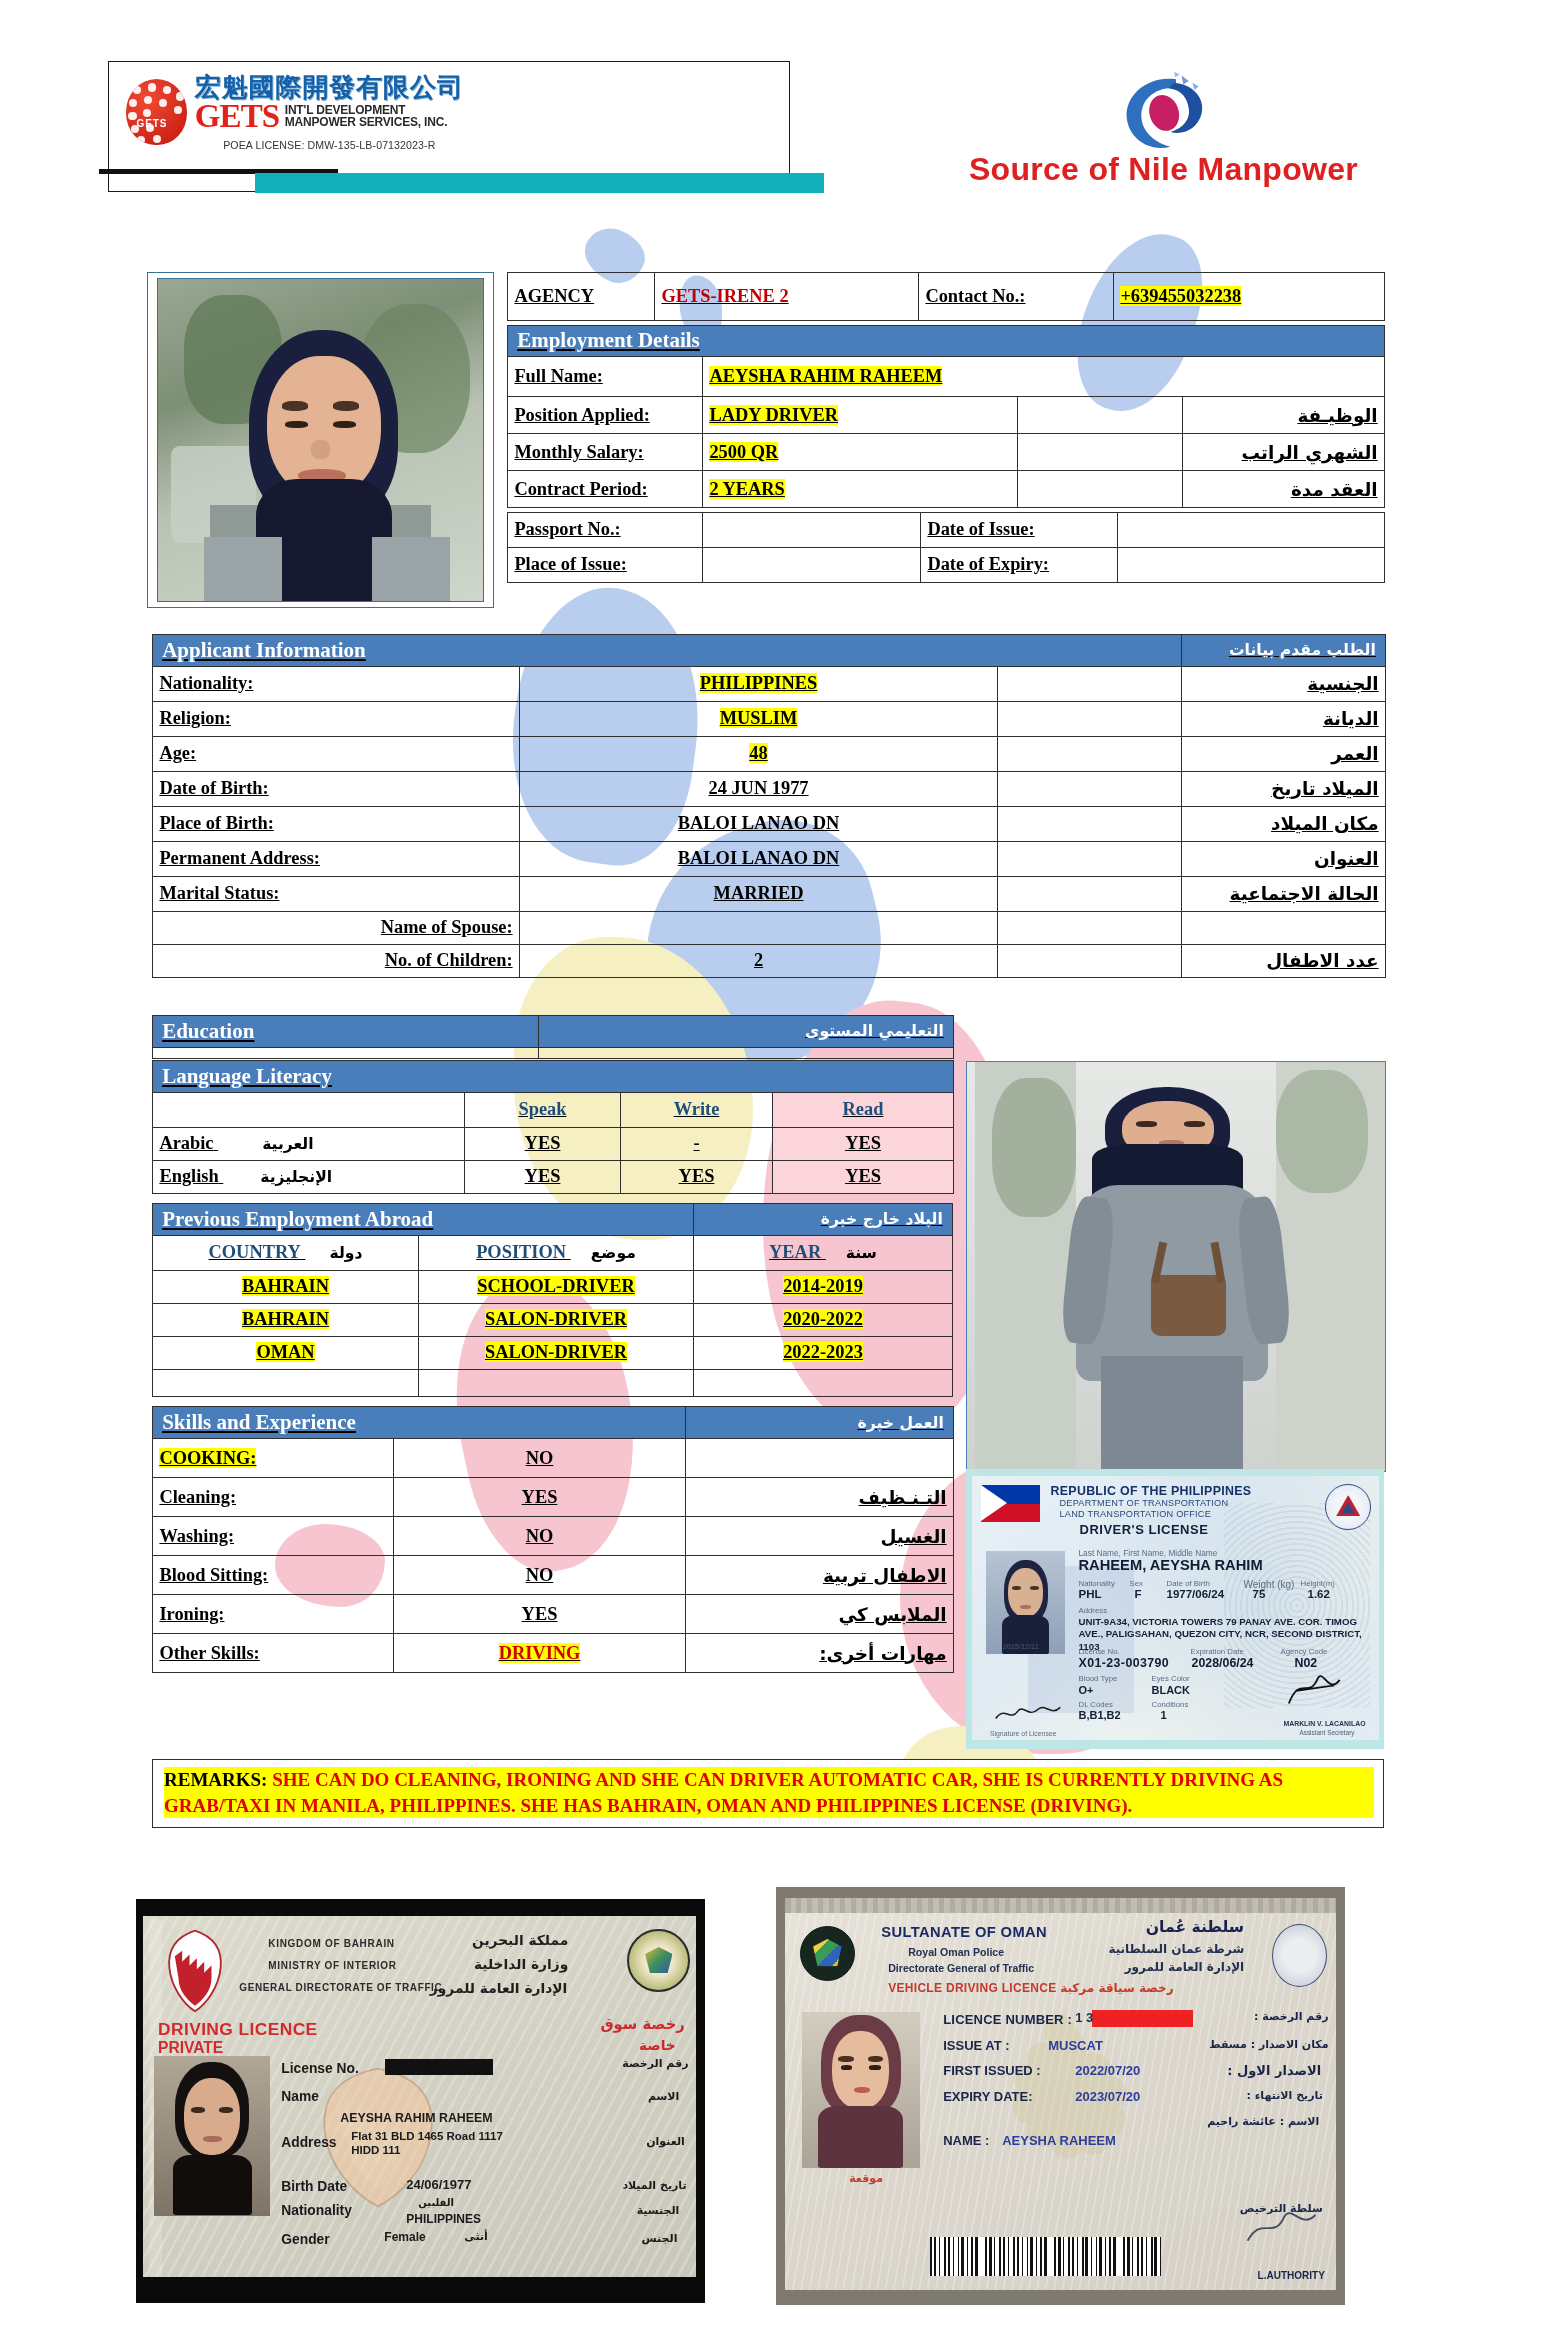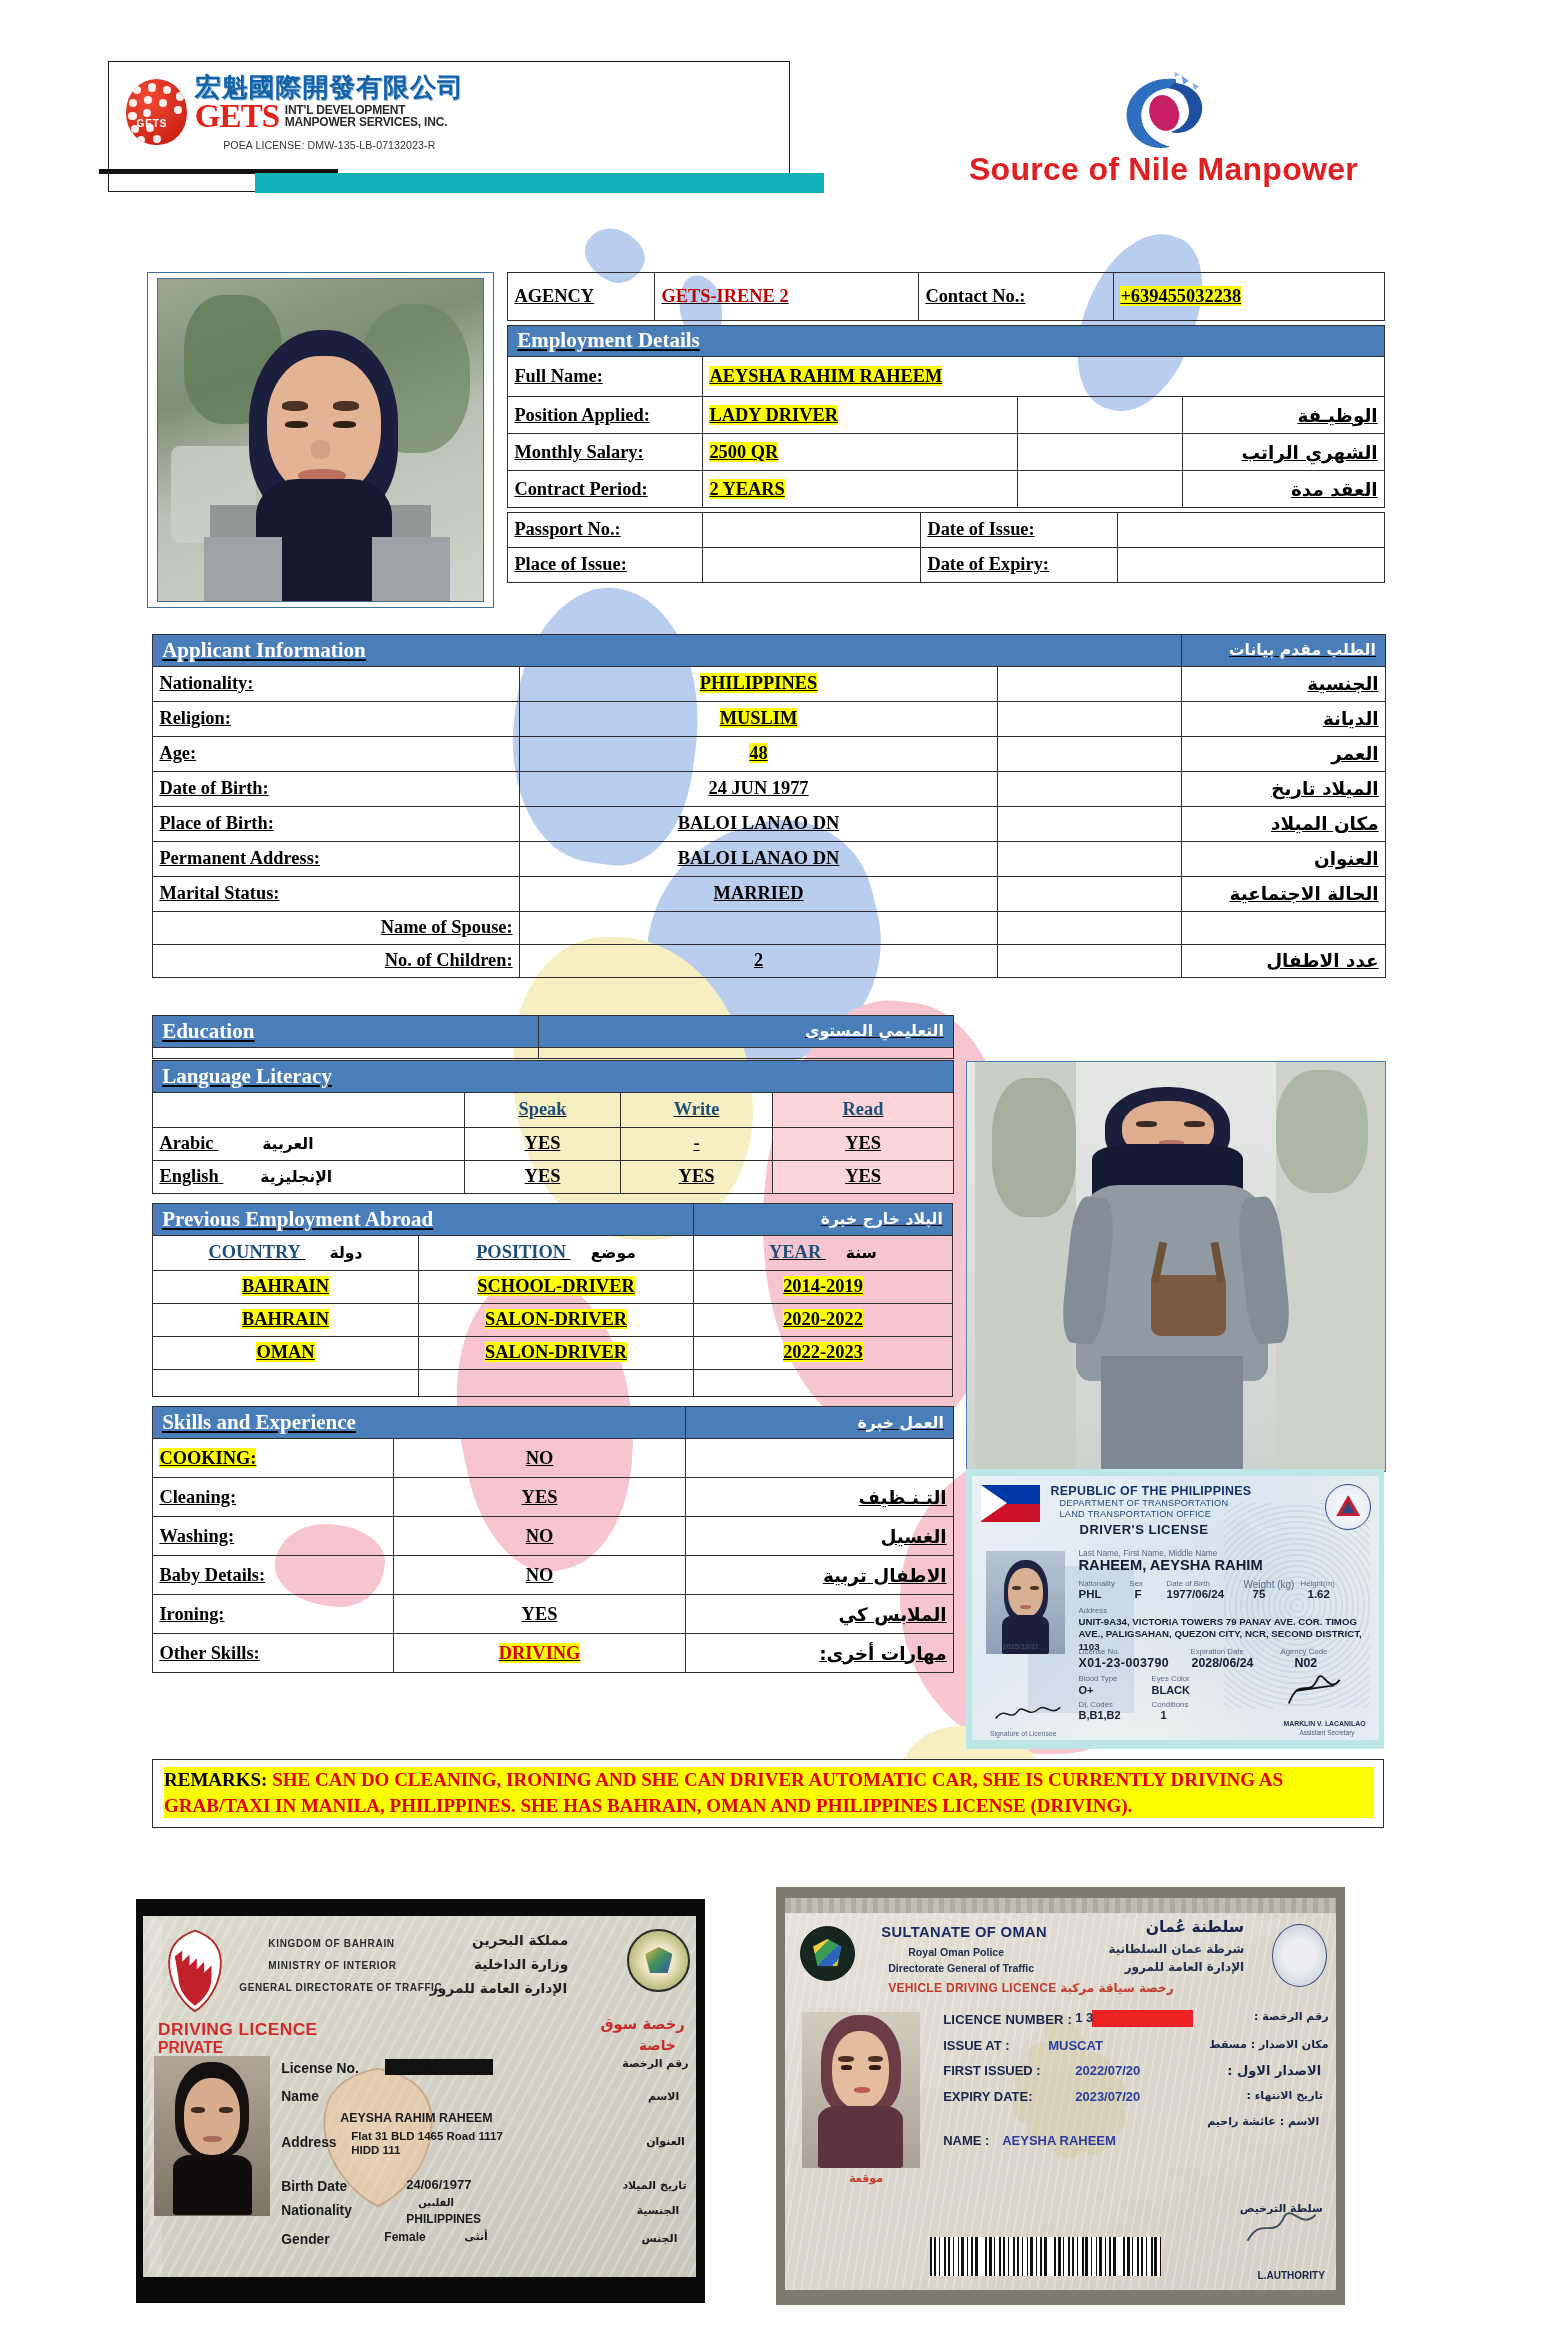--- a/index.html
+++ b/index.html
@@ -450,21 +450,21 @@
         <td class="lbl">Cleaning:</td>
         <td class="ctr red">YES</td>
         <td class="ar">التـنـظيف</td>
       </tr>
       <tr style="height:39px;">
         <td class="lbl">Washing:</td>
         <td class="ctr red">NO</td>
         <td class="ar">الغسيل</td>
       </tr>
       <tr style="height:39px;">
-        <td class="lbl">Baby Details:</td>
+        <td class="lbl">Blood Sitting:</td>
         <td class="ctr red">NO</td>
         <td class="ar">الاطفال تربية</td>
       </tr>
       <tr style="height:39px;">
         <td class="lbl">Ironing:</td>
         <td class="ctr red">YES</td>
         <td class="ar">الملابس كي</td>
       </tr>
       <tr style="height:39px;">
         <td class="lbl">Other Skills:</td>

